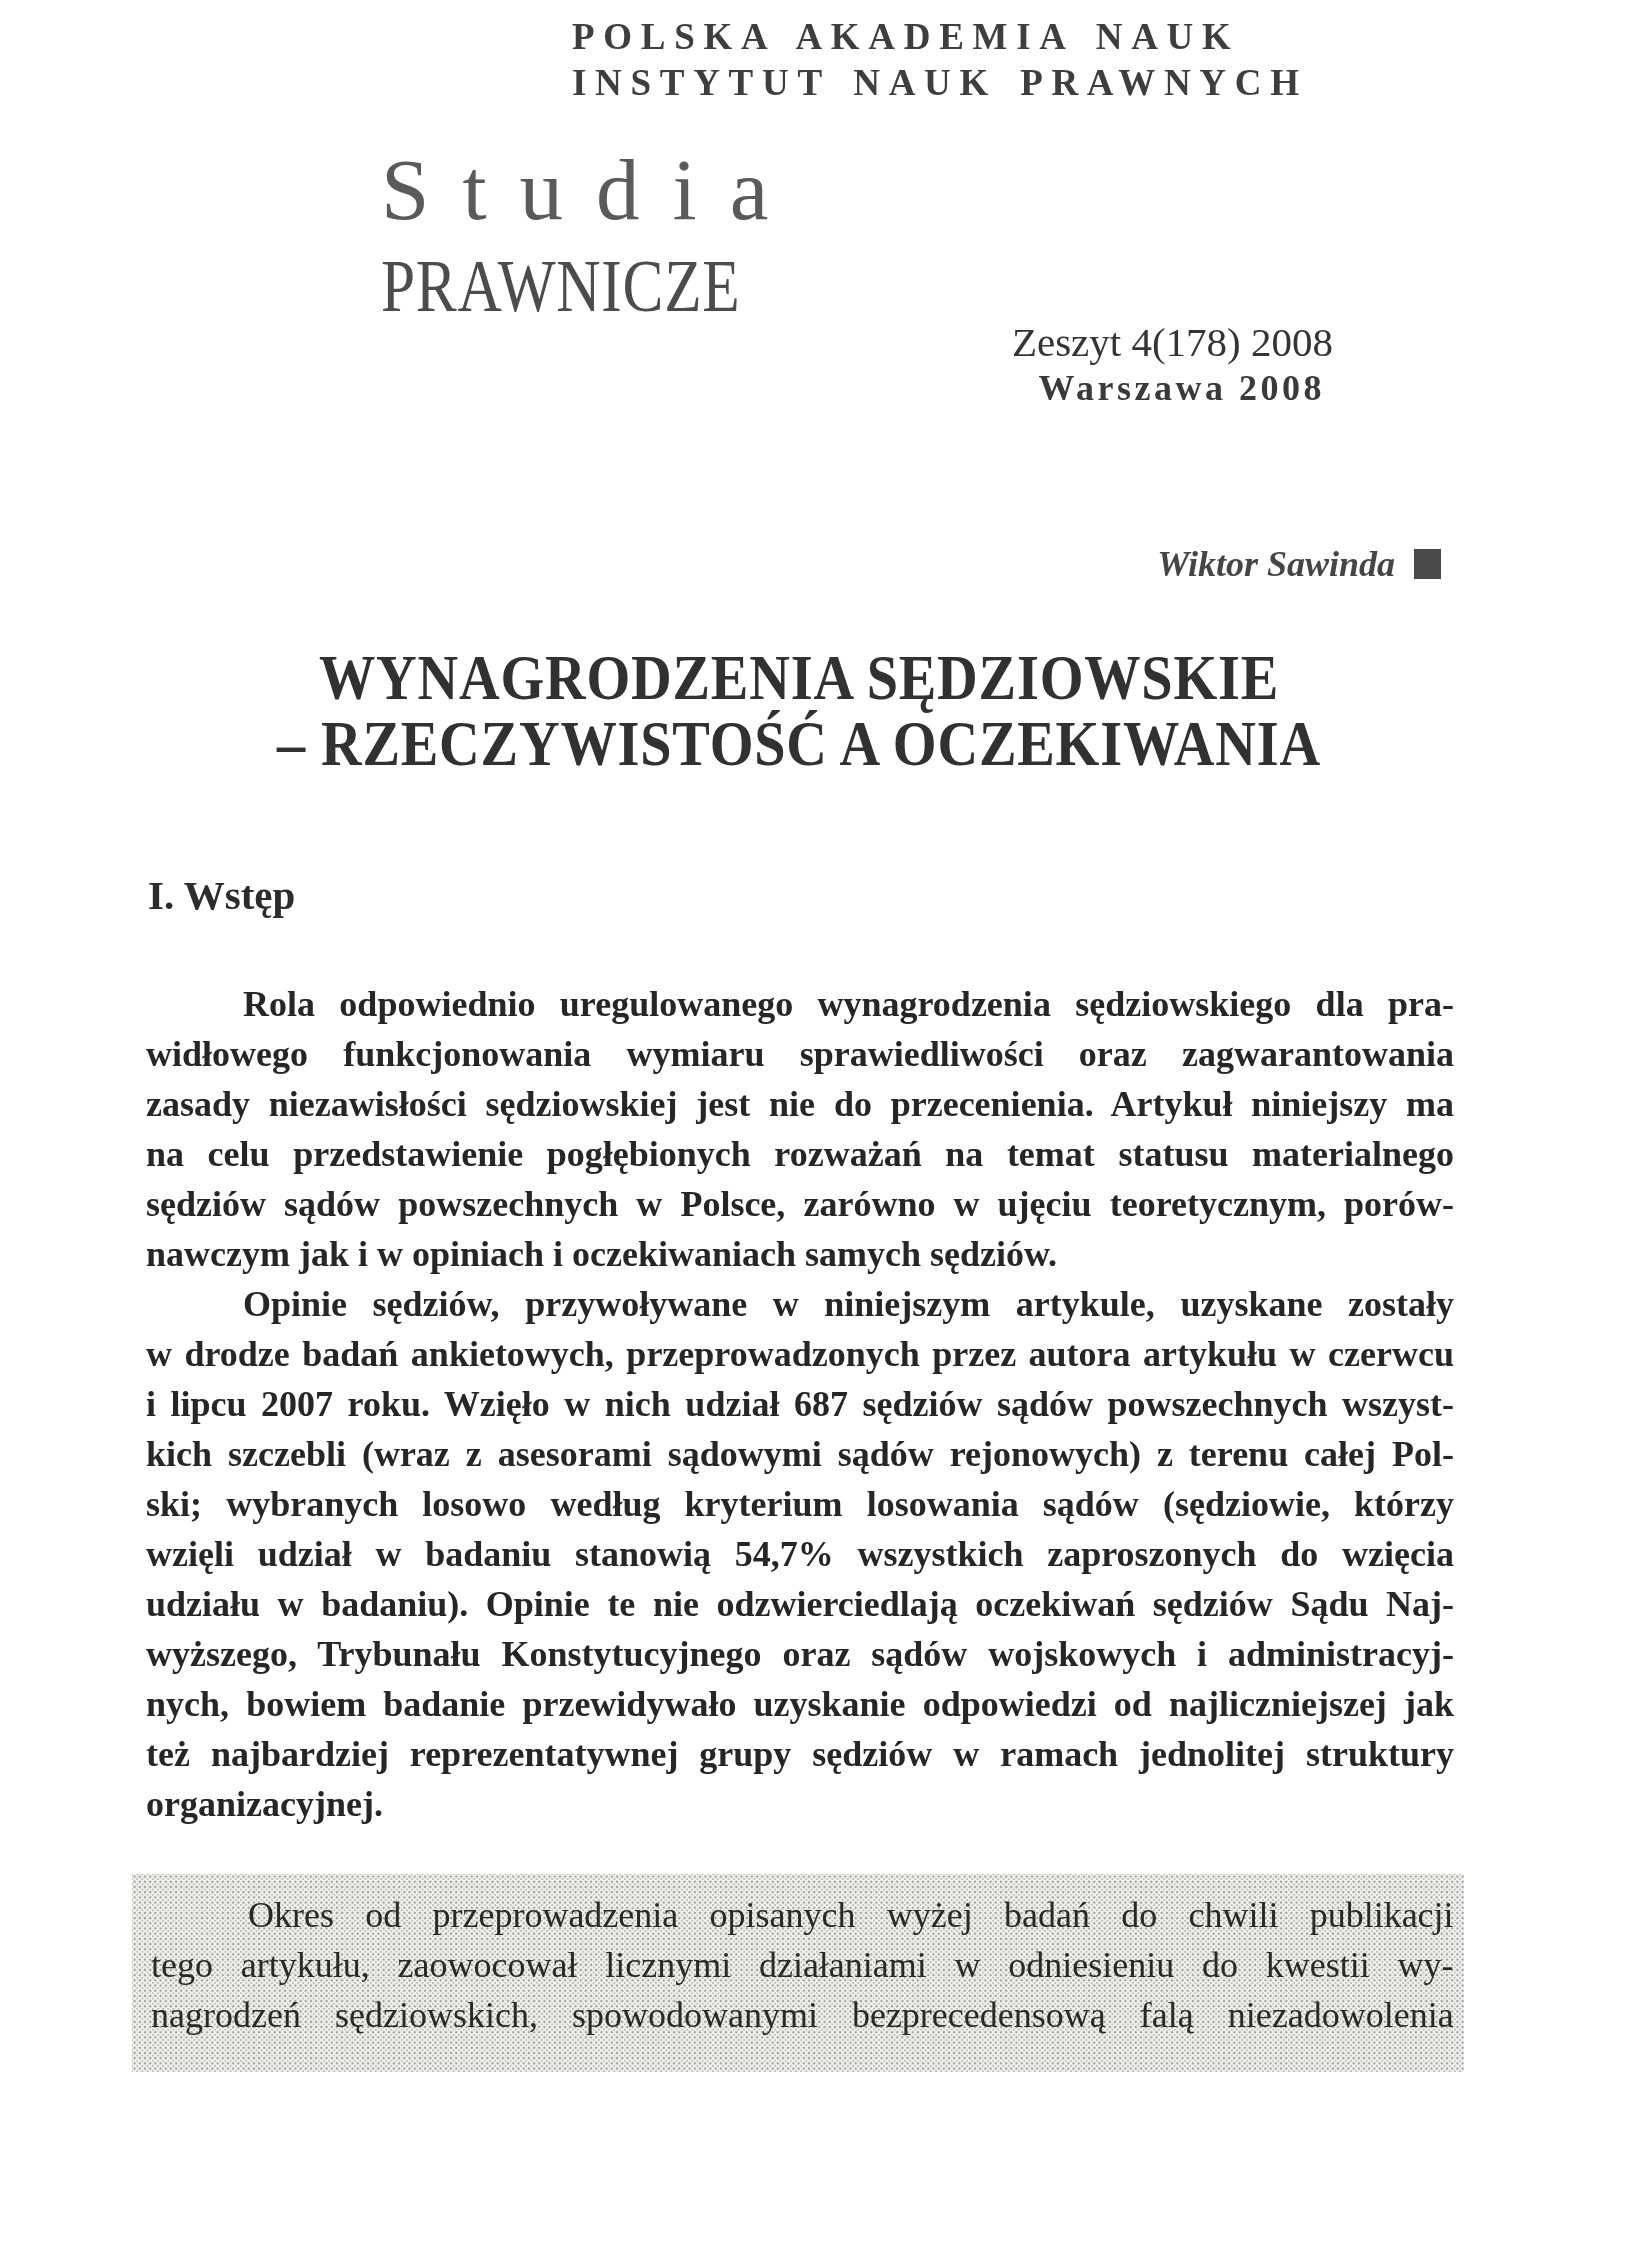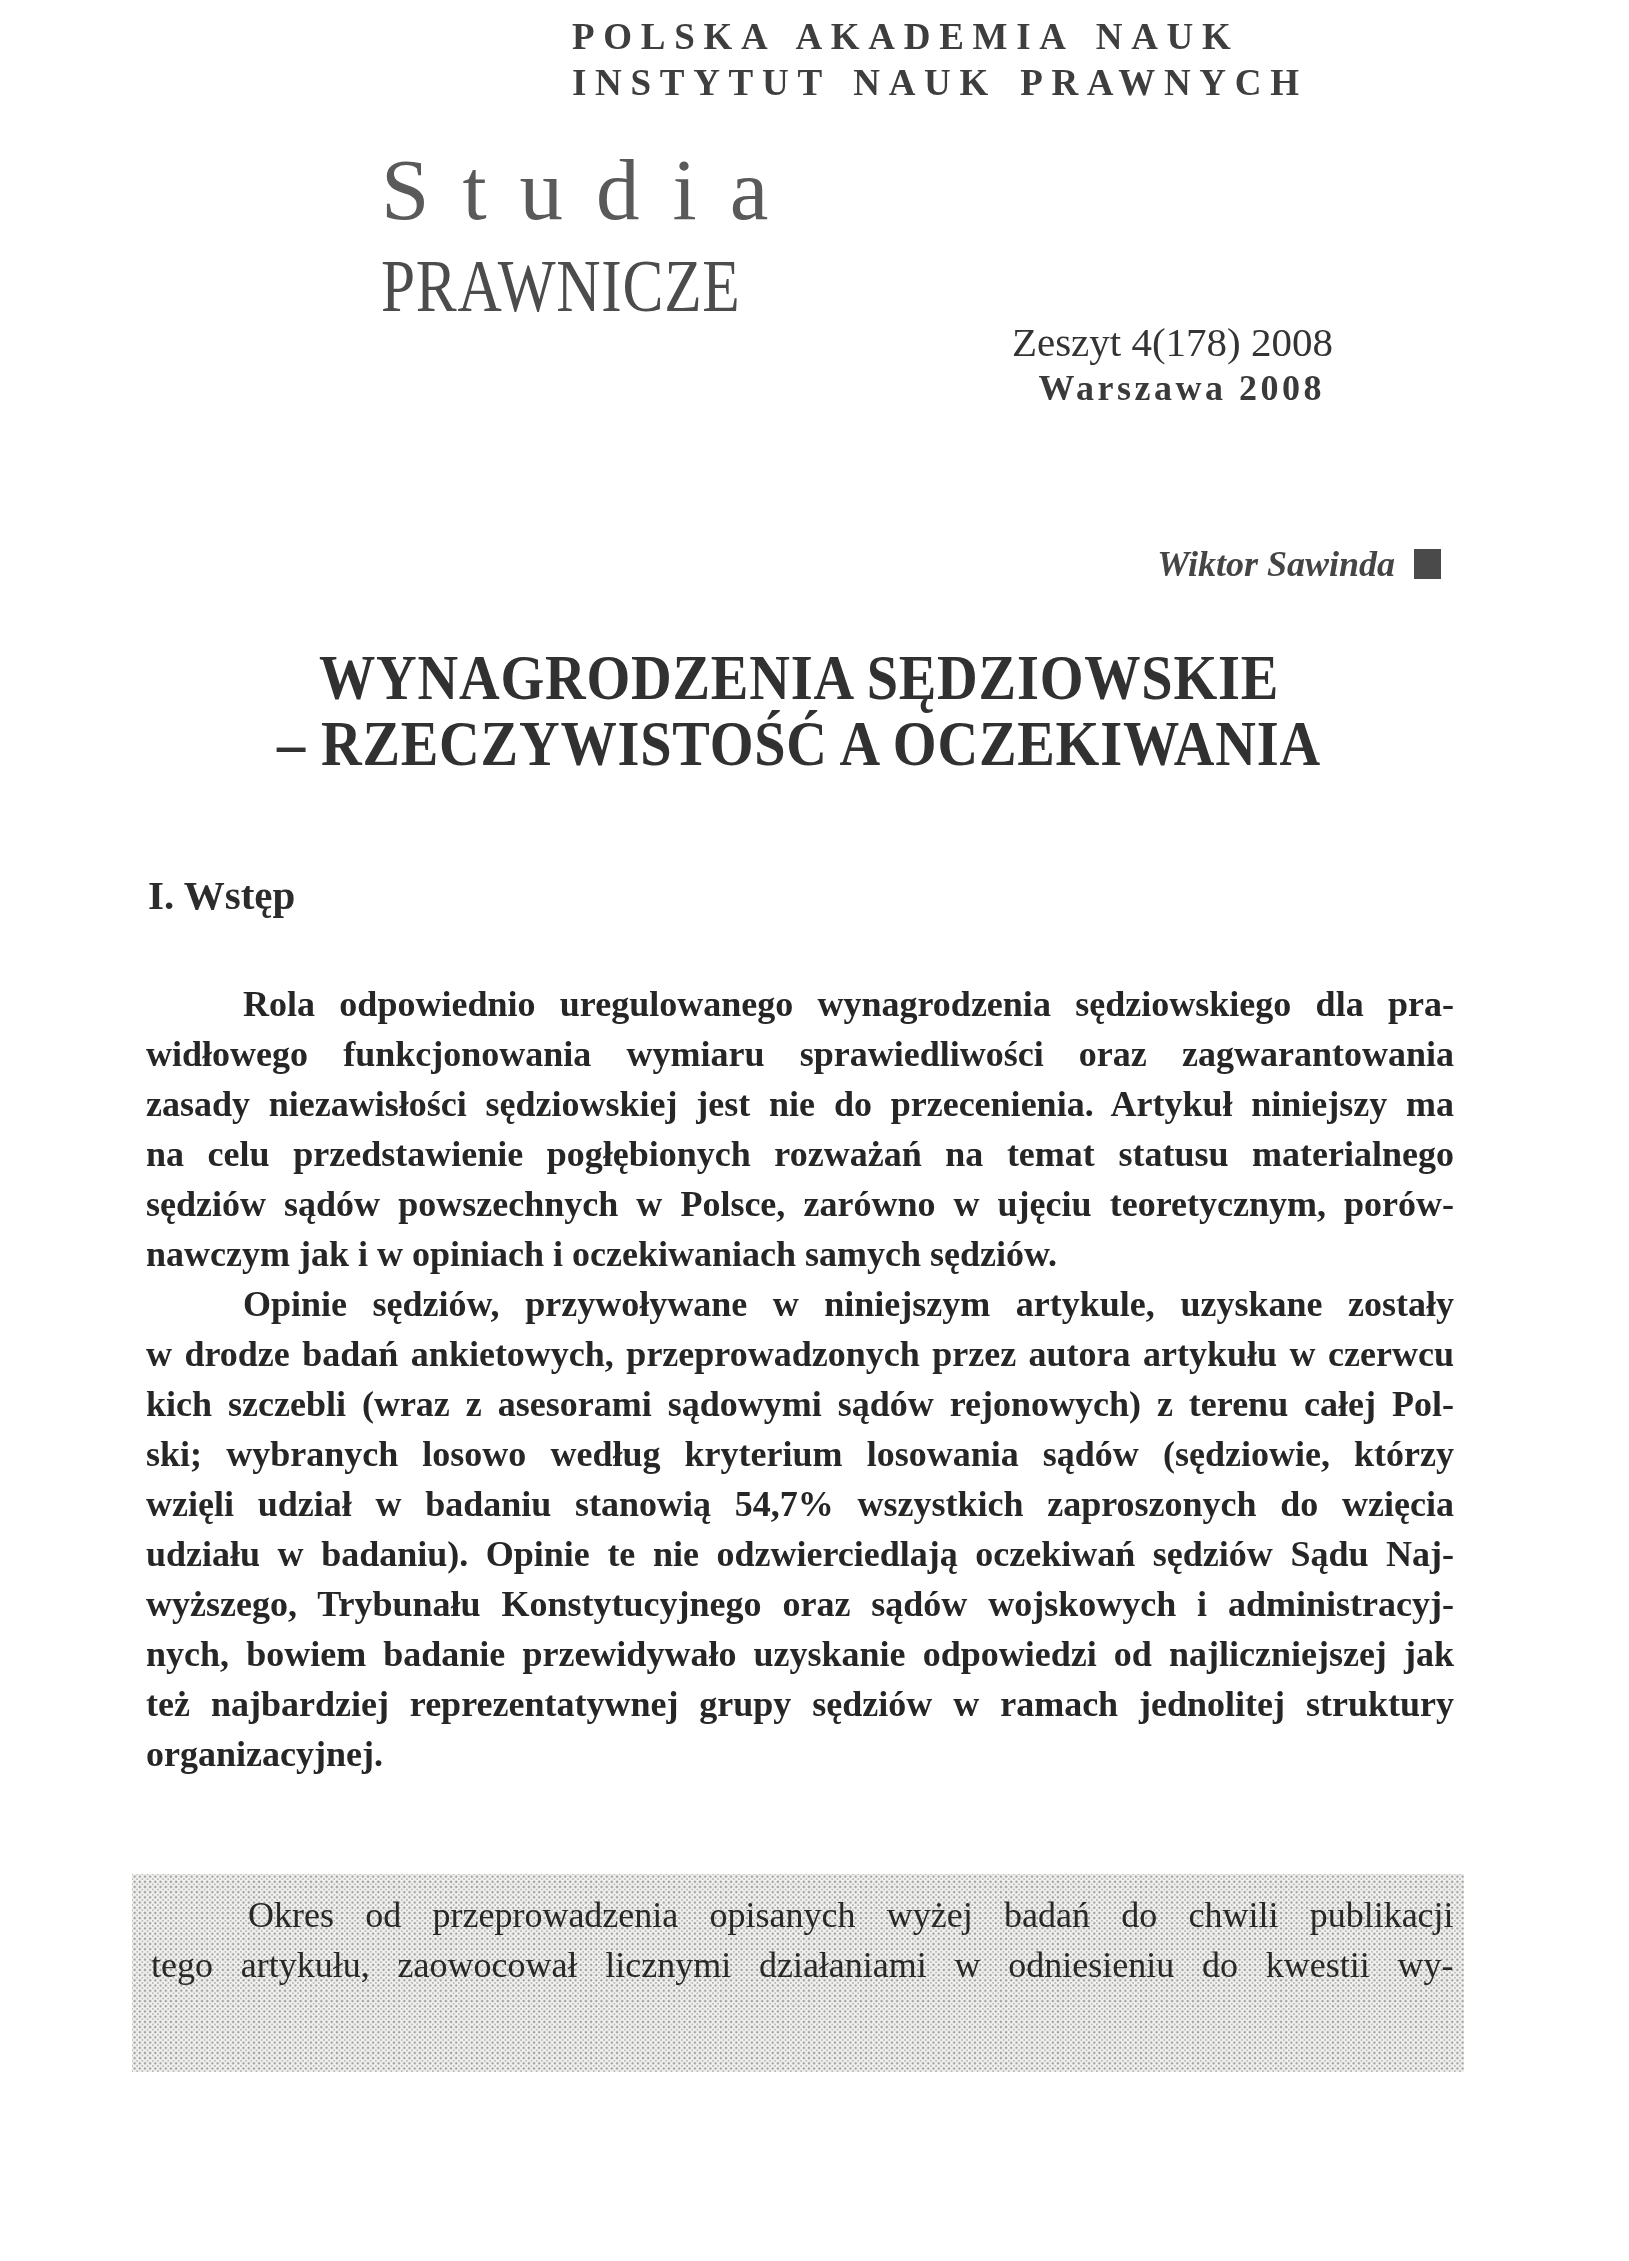--- a/index.html
+++ b/index.html
@@ -196,30 +196,32 @@
       <div class="ln first">Rola odpowiednio uregulowanego wynagrodzenia sędziowskiego dla pra-</div>
       <div class="ln">widłowego funkcjonowania wymiaru sprawiedliwości oraz zagwarantowania</div>
       <div class="ln">zasady niezawisłości sędziowskiej jest nie do przecenienia. Artykuł niniejszy ma</div>
       <div class="ln">na celu przedstawienie pogłębionych rozważań na temat statusu materialnego</div>
       <div class="ln">sędziów sądów powszechnych w Polsce, zarówno w ujęciu teoretycznym, porów-</div>
       <div class="ln last">nawczym jak i w opiniach i oczekiwaniach samych sędziów.</div>
     </div>
     <div>
       <div class="ln first">Opinie sędziów, przywoływane w niniejszym artykule, uzyskane zostały</div>
       <div class="ln">w drodze badań ankietowych, przeprowadzonych przez autora artykułu w czerwcu</div>
+      <div class="ln">i lipcu 2007 roku. Wzięło w nich udział 687 sędziów sądów powszechnych wszyst-</div>
       <div class="ln">kich szczebli (wraz z asesorami sądowymi sądów rejonowych) z terenu całej Pol-</div>
       <div class="ln">ski; wybranych losowo według kryterium losowania sądów (sędziowie, którzy</div>
       <div class="ln">wzięli udział w badaniu stanowią 54,7% wszystkich zaproszonych do wzięcia</div>
       <div class="ln">udziału w badaniu). Opinie te nie odzwierciedlają oczekiwań sędziów Sądu Naj-</div>
       <div class="ln">wyższego, Trybunału Konstytucyjnego oraz sądów wojskowych i administracyj-</div>
       <div class="ln">nych, bowiem badanie przewidywało uzyskanie odpowiedzi od najliczniejszej jak</div>
       <div class="ln">też najbardziej reprezentatywnej grupy sędziów w ramach jednolitej struktury</div>
       <div class="ln last">organizacyjnej.</div>
     </div>
   </div>
 
   <div class="highlight-block">
     <div class="ln first">Okres od przeprowadzenia opisanych wyżej badań do chwili publikacji</div>
     <div class="ln">tego artykułu, zaowocował licznymi działaniami w odniesieniu do kwestii wy-</div>
+    <div class="ln">nagrodzeń sędziowskich, spowodowanymi bezprecedensową falą niezadowolenia</div>
   </div>
 
 </div>
 
 
 </body></html>

